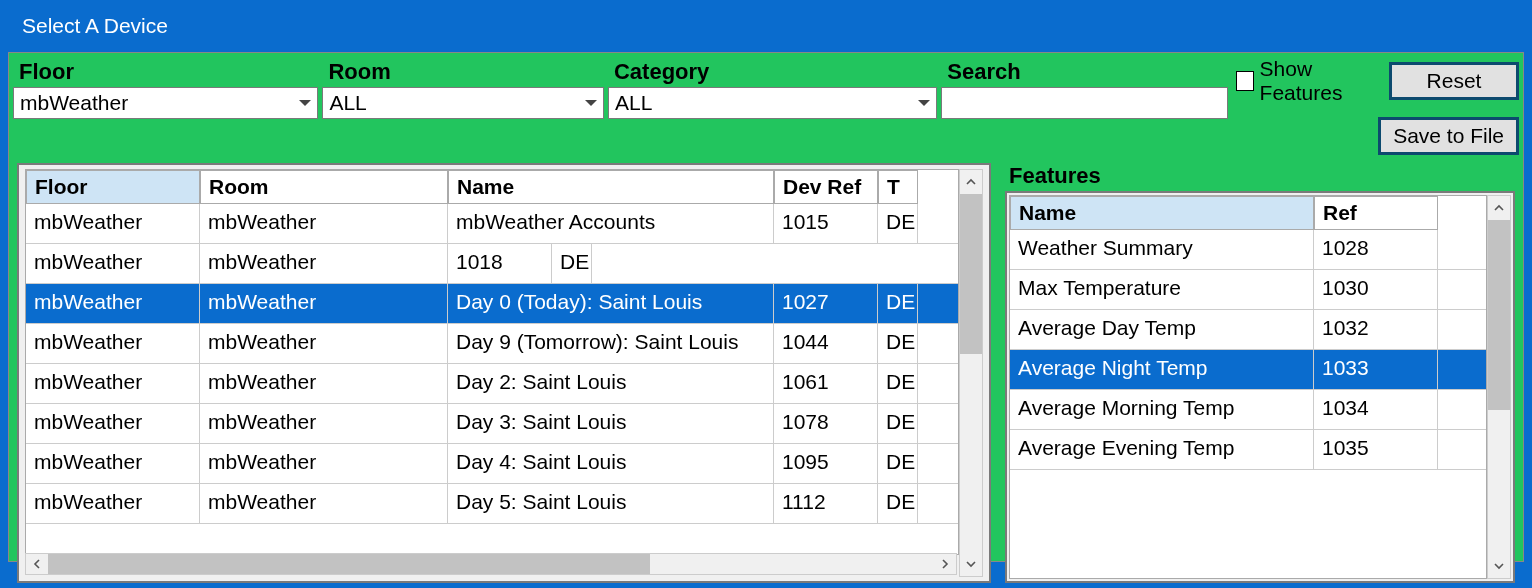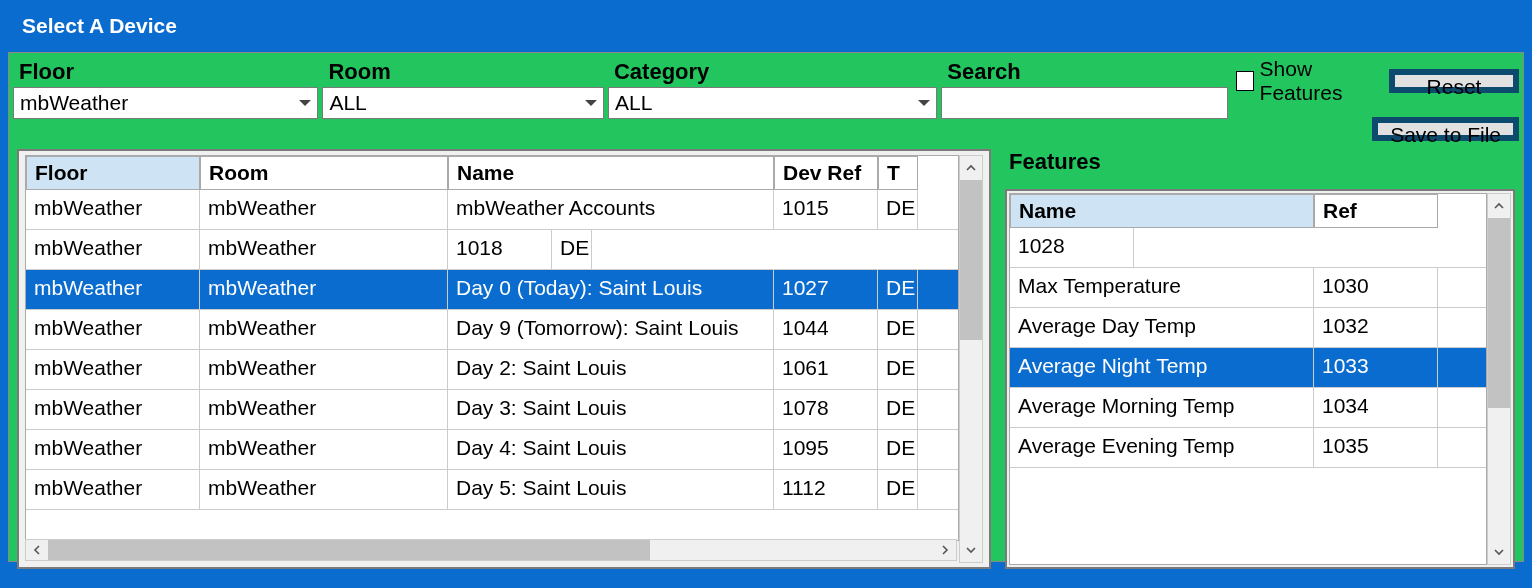--- a/index.html
+++ b/index.html
@@ -7,21 +7,21 @@
       font-family: Arial, Helvetica, sans-serif;
       background: #0a6cce;
       padding: 8px;
       width: 1532px;
       height: 588px;
       overflow: hidden;
     }
     .title {
       color: #fff;
       font-size: 21px;
-      font-weight: 700;
+      font-weight: 400;
       padding: 6px 14px 14px 14px;
     }
     .content {
       background: #22c55e;
       border: 1px solid #888;
       height: 510px;
       padding: 0;
     }
     .filter-bar {
       display: flex;
@@ -86,23 +86,23 @@
       gap: 6px;
       font-size: 21px;
     }
     .checkbox-box {
       width: 20px; height: 20px;
       border: 1px solid #000;
       background: #fff;
     }
     .btn {
       background: #e1e1e1;
-      border: 6px solid #0c4a6e;
-      font-size: 21px;
-      height: 24px;
+      border: 3px solid #0c4a6e;
+      font-size: 21px;
+      height: 38px;
       padding: 0 22px;
       cursor: pointer;
       min-width: 130px;
       text-align: center;
     }
     .btn.savefile { min-width: 130px; padding: 0 12px; }
     .panels {
       display: flex;
       gap: 14px;
       padding: 8px;
@@ -114,21 +114,20 @@
       background: #f0f0f0;
       padding: 4px 6px;
       display: flex;
       flex-direction: column;
       position: relative;
     }
     .panel-right {
       width: 510px;
       display: flex;
       flex-direction: column;
-      gap: 12px;
     }
     .features-label {
       font-size: 22px;
       font-weight: bold;
       padding: 0 4px 2px 4px;
     }
     .panel-right-inner {
       flex: 1;
       border: 2px solid #7a7a7a;
       background: #f0f0f0;
@@ -399,20 +398,21 @@
     <div class="panel-right">
       <div class="features-label">Features</div>
       <div class="panel-right-inner">
         <div class="grid right">
           <div class="grid-header">
             <div class="gh sorted rc-name">Name</div>
             <div class="gh rc-ref">Ref</div>
           </div>
           <div id="features-body">
               <div class="grid-row">
+                <div class="gc rc-name">Weather Summary</div>
                 <div class="gc rc-ref">1028</div>
               </div>
               <div class="grid-row">
                 <div class="gc rc-name">Max Temperature</div>
                 <div class="gc rc-ref">1030</div>
               </div>
               <div class="grid-row">
                 <div class="gc rc-name">Average Day Temp</div>
                 <div class="gc rc-ref">1032</div>
               </div>

